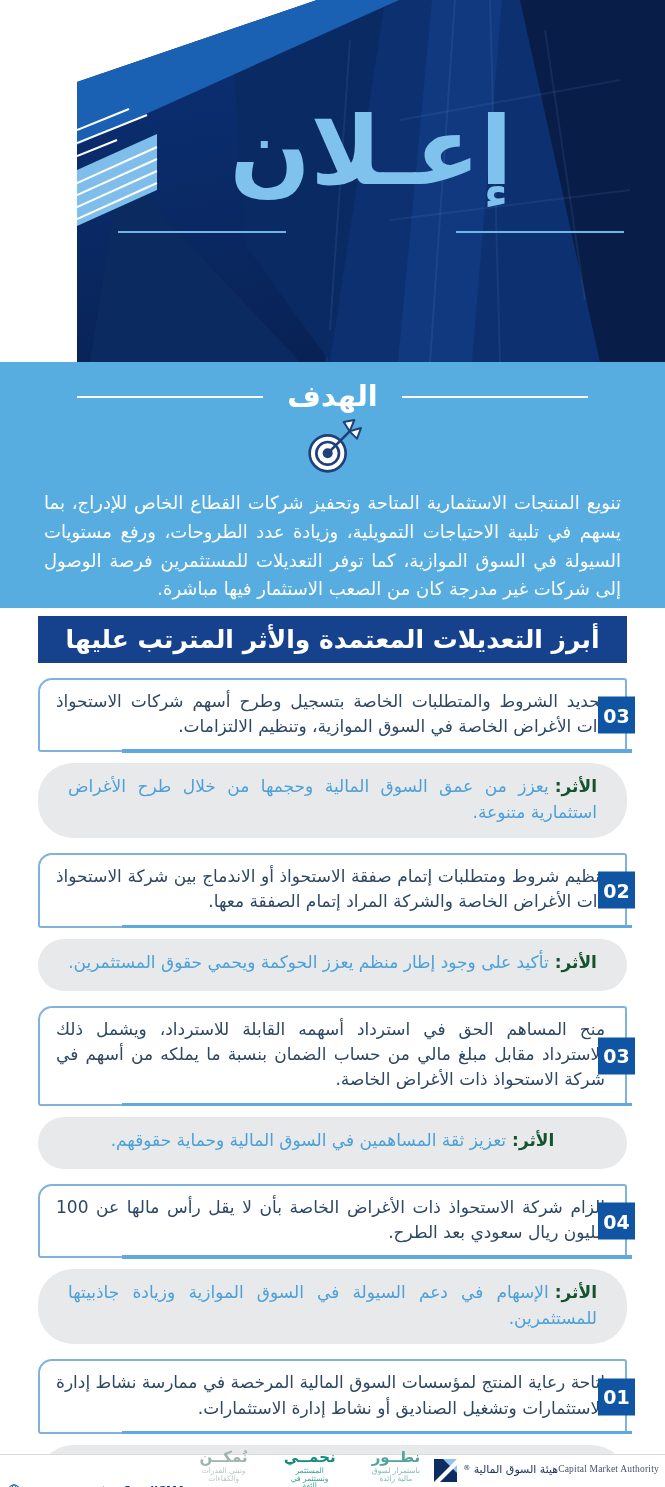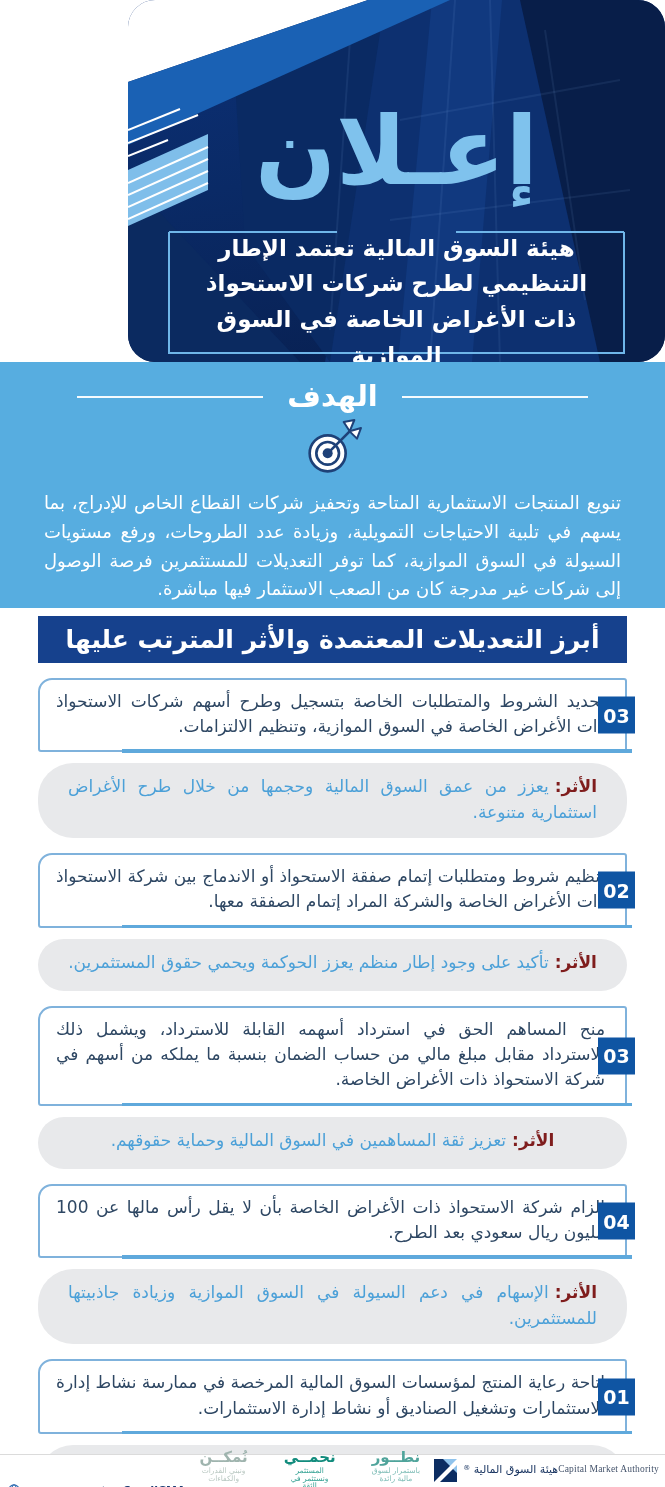--- a/index.html
+++ b/index.html
@@ -1,22 +1,22 @@
 <!DOCTYPE html>
 <html lang="ar"><head>
 <meta charset="utf-8">
 <style>
   html,body{margin:0;padding:0;background:#ffffff;}
   .page{
     position:relative;width:665px;height:1487px;overflow:hidden;background:#ffffff;
     font-family:"DejaVu Sans","Liberation Sans",sans-serif;direction:rtl;
   }
   
-  .hero{position:relative;width:537px;height:362px;overflow:hidden;
-    background:linear-gradient(170deg,#0c3178 0%,#0a2a66 45%,#081f4f 100%);border-radius:27px;}
+  .hero{position:relative;width:588px;height:362px;overflow:hidden;
+    background:linear-gradient(170deg,#0c3178 0%,#0a2a66 45%,#081f4f 100%);}
   .building{position:absolute;inset:0;}
   .deco{position:absolute;top:0;left:0;}
   .hero-title{
     position:absolute;top:104px;left:0;right:0;margin:0;text-align:center;
     font-size:95px;line-height:1;font-weight:bold;color:#7FC2ED;letter-spacing:1px;
   }
   .topline{position:absolute;top:231px;height:2px;background:#6FB6E9;}
   .topline.left{left:41px;width:168px;}
   .topline.right{right:41px;width:168px;}
   .hero-frame{
@@ -57,21 +57,21 @@
     position:absolute;right:-10px;top:50%;transform:translateY(-50%);
     width:37px;height:37px;background:#0F55A3;color:#ffffff;
     display:flex;align-items:center;justify-content:center;
     font-size:19px;font-weight:bold;
   }
   .pill{
     margin-top:11px;background:#E8E9EB;border-radius:35px;
     padding:11px 30px 13px;font-size:17px;line-height:1.5;text-align:justify;
   }
   .pill--center{text-align:center;padding-bottom:16px;}
-  .pill-label{font-weight:bold;color:#7f1d1d;margin-inline-end:6px;margin-top:36px;}
+  .pill-label{font-weight:bold;color:#14532d;margin-inline-end:6px;margin-top:36px;}
   .pill-text{color:#4BA0D8;}
   
   .footer{
     position:absolute;left:0;right:0;bottom:0;height:33px;background:#ffffff;
     border-top:1px solid #DBDBDB;display:flex;align-items:center;
     direction:ltr;padding:2px 8px 4px;box-sizing:border-box;
   }
   .f-left{display:flex;align-items:center;gap:5px;color:#1C3E74;font-size:11px;font-weight:bold;white-space:nowrap;margin-top:40px;}
   .f-sep{color:#9fb0c4;font-weight:normal;margin:0 2px;}
   .f-taglines{flex:1;display:flex;justify-content:center;align-items:flex-start;gap:36px;margin:0 14px;}
@@ -123,23 +123,20 @@
       <g stroke="#ffffff" stroke-width="2">
         <line x1="0" y1="183" x2="80" y2="147"></line>
         <line x1="0" y1="195" x2="80" y2="159"></line>
         <line x1="0" y1="207" x2="80" y2="171"></line>
         <line x1="0" y1="219" x2="80" y2="183"></line>
       </g>
     </svg>
     <h1 class="hero-title">إعـلان</h1>
     <div class="topline left"></div>
     <div class="topline right"></div>
-    <div class="hero-frame">
-      <p class="hero-subtitle">هيئة السوق المالية تعتمد الإطار التنظيمي لطرح شركات الاستحواذ ذات الأغراض الخاصة في السوق الموازية</p>
-    </div>
   </header>
 
   <section class="objective">
     <div class="obj-titlerow">
       <div class="obj-line"></div>
       <h2 class="obj-title">الهدف</h2>
       <div class="obj-line"></div>
     </div>
     <div class="obj-iconwrap">
       <svg width="64" height="58" viewBox="0 0 96 84" aria-hidden="true">

